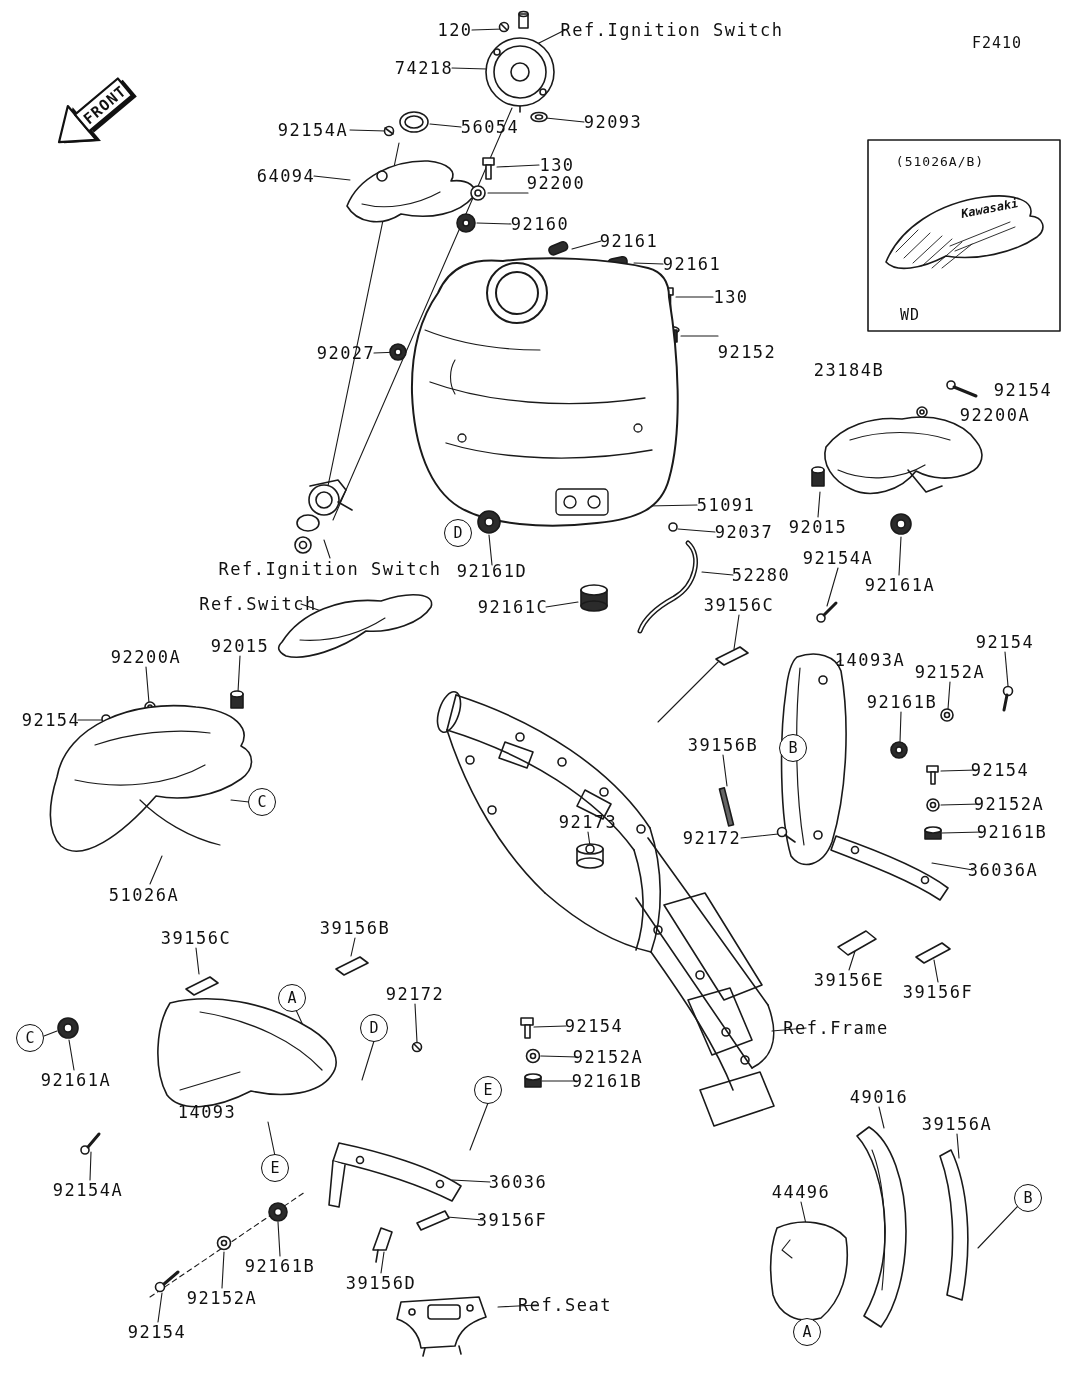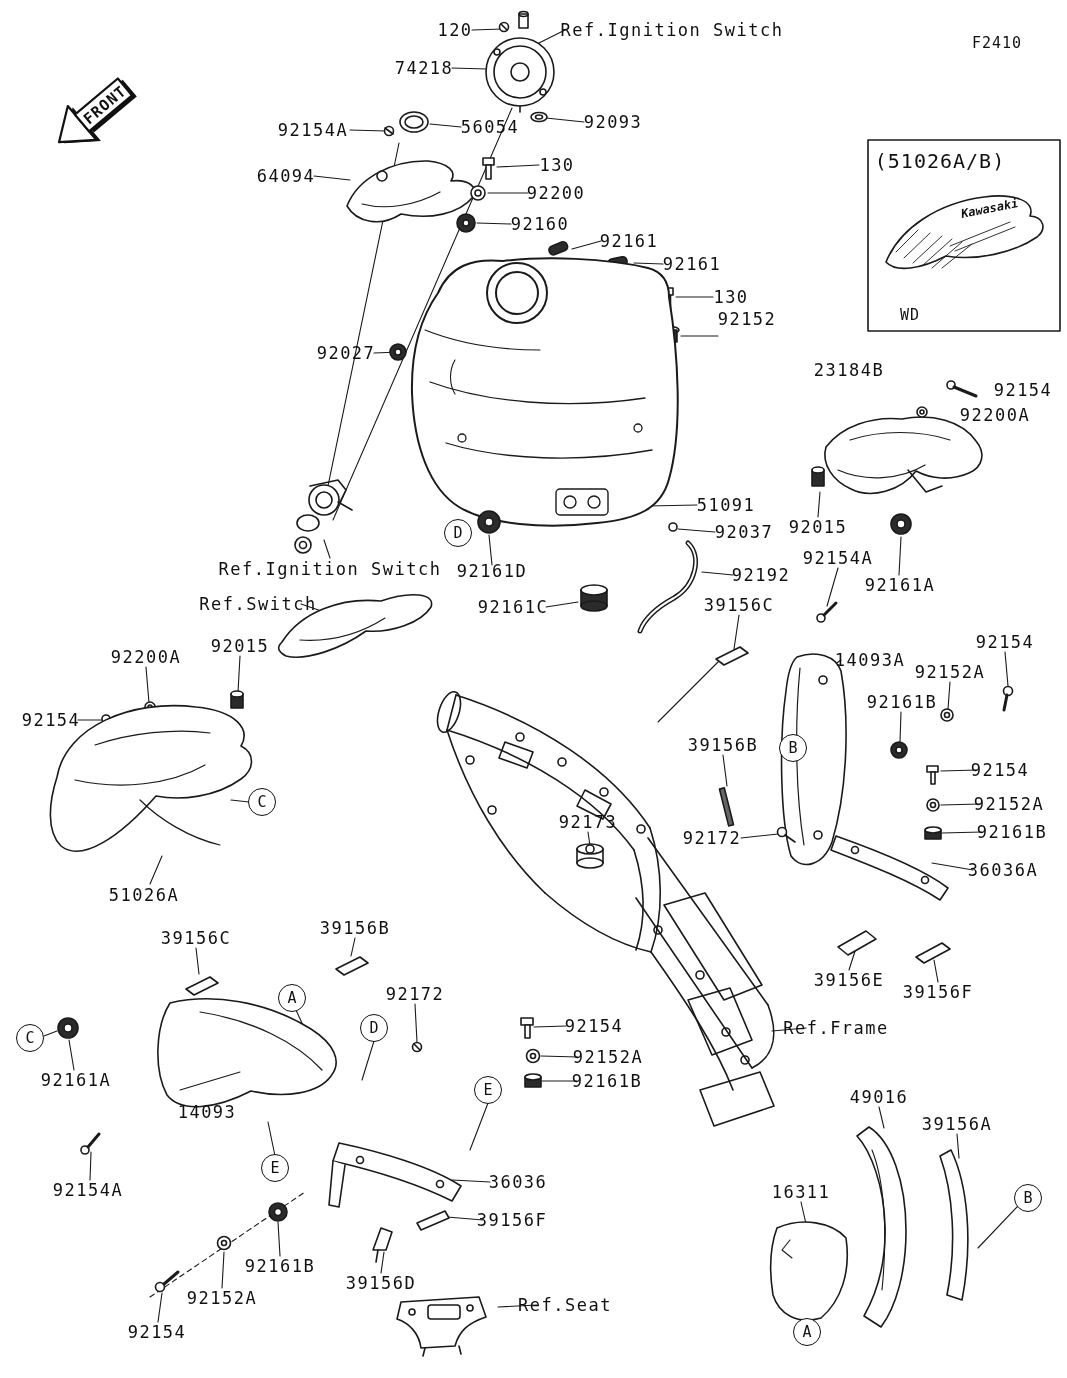--- a/index.html
+++ b/index.html
@@ -2,21 +2,21 @@
 <html><head>
 <meta charset="utf-8">
 <style>
   html,body{margin:0;padding:0;background:#fff;}
   .canvas{position:relative;width:1067px;height:1378px;background:#fff;overflow:hidden;
           font-family:"DejaVu Sans Mono",monospace;color:#111;}
   svg.art{position:absolute;left:0;top:0;}
   .lbl{position:absolute;transform:translate(-50%,-50%);font-size:17px;line-height:1;
        letter-spacing:1.5px;white-space:nowrap;color:#111;}
   .code{position:absolute;transform:translate(-50%,-50%);font-size:15px;letter-spacing:1px;}
-  .inset-title{position:absolute;transform:translate(-50%,-50%);font-size:20px;letter-spacing:1px;white-space:nowrap;}
+  .inset-title{position:absolute;transform:translate(-50%,-50%);font-size:13px;letter-spacing:1px;white-space:nowrap;}
   .inset-caption{position:absolute;transform:translate(-50%,-50%);font-size:15px;letter-spacing:1px;}
   .callout{position:absolute;width:26px;height:26px;border:1.5px solid #111;border-radius:50%;
            transform:translate(-50%,-50%);display:flex;align-items:center;justify-content:center;
            font-size:15px;background:#fff;}
 </style>
 </head>
 <body>
 
 <div class="canvas">
 
@@ -439,36 +439,36 @@
 </svg>
 
 <span class="lbl" style="left:455px;top:30px">120</span>
 <span class="lbl" style="left:672px;top:30px">Ref.Ignition Switch</span>
 <span class="lbl" style="left:424px;top:68px">74218</span>
 <span class="lbl" style="left:313px;top:130px">92154A</span>
 <span class="lbl" style="left:490px;top:127px">56054</span>
 <span class="lbl" style="left:613px;top:122px">92093</span>
 <span class="lbl" style="left:286px;top:176px">64094</span>
 <span class="lbl" style="left:557px;top:165px">130</span>
-<span class="lbl" style="left:556px;top:193px">92200</span>
+<span class="lbl" style="left:556px;top:183px">92200</span>
 <span class="lbl" style="left:540px;top:224px">92160</span>
 <span class="lbl" style="left:629px;top:241px">92161</span>
 <span class="lbl" style="left:692px;top:264px">92161</span>
 <span class="lbl" style="left:731px;top:297px">130</span>
-<span class="lbl" style="left:747px;top:319px">92152</span>
+<span class="lbl" style="left:747px;top:352px">92152</span>
 <span class="lbl" style="left:849px;top:370px">23184B</span>
 <span class="lbl" style="left:1023px;top:390px">92154</span>
 <span class="lbl" style="left:995px;top:415px">92200A</span>
 <span class="lbl" style="left:346px;top:353px">92027</span>
 <span class="lbl" style="left:726px;top:505px">51091</span>
 <span class="lbl" style="left:744px;top:532px">92037</span>
 <span class="lbl" style="left:818px;top:527px">92015</span>
 <span class="lbl" style="left:838px;top:558px">92154A</span>
 <span class="lbl" style="left:900px;top:585px">92161A</span>
-<span class="lbl" style="left:761px;top:575px">92192</span>
+<span class="lbl" style="left:761px;top:575px">52280</span>
 <span class="lbl" style="left:330px;top:569px">Ref.Ignition Switch</span>
 <span class="lbl" style="left:492px;top:571px">92161D</span>
 <span class="lbl" style="left:258px;top:604px">Ref.Switch</span>
 <span class="lbl" style="left:513px;top:607px">92161C</span>
 <span class="lbl" style="left:739px;top:605px">39156C</span>
 <span class="lbl" style="left:240px;top:646px">92015</span>
 <span class="lbl" style="left:146px;top:657px">92200A</span>
 <span class="lbl" style="left:51px;top:720px">92154</span>
 <span class="lbl" style="left:870px;top:660px">14093A</span>
 <span class="lbl" style="left:1005px;top:642px">92154</span>
@@ -491,21 +491,21 @@
 <span class="lbl" style="left:594px;top:1026px">92154</span>
 <span class="lbl" style="left:608px;top:1057px">92152A</span>
 <span class="lbl" style="left:607px;top:1081px">92161B</span>
 <span class="lbl" style="left:836px;top:1028px">Ref.Frame</span>
 <span class="lbl" style="left:207px;top:1112px">14093</span>
 <span class="lbl" style="left:88px;top:1190px">92154A</span>
 <span class="lbl" style="left:518px;top:1182px">36036</span>
 <span class="lbl" style="left:512px;top:1220px">39156F</span>
 <span class="lbl" style="left:879px;top:1097px">49016</span>
 <span class="lbl" style="left:957px;top:1124px">39156A</span>
-<span class="lbl" style="left:801px;top:1192px">16311</span>
+<span class="lbl" style="left:801px;top:1192px">44496</span>
 <span class="lbl" style="left:280px;top:1266px">92161B</span>
 <span class="lbl" style="left:222px;top:1298px">92152A</span>
 <span class="lbl" style="left:381px;top:1283px">39156D</span>
 <span class="lbl" style="left:565px;top:1305px">Ref.Seat</span>
 <span class="lbl" style="left:157px;top:1332px">92154</span>
 
 <span class="code" style="left:997px;top:43px">F2410</span>
 <span class="inset-title" style="left:940px;top:161px">(51026A/B)</span>
 <span class="inset-caption" style="left:910px;top:315px">WD</span>
 

